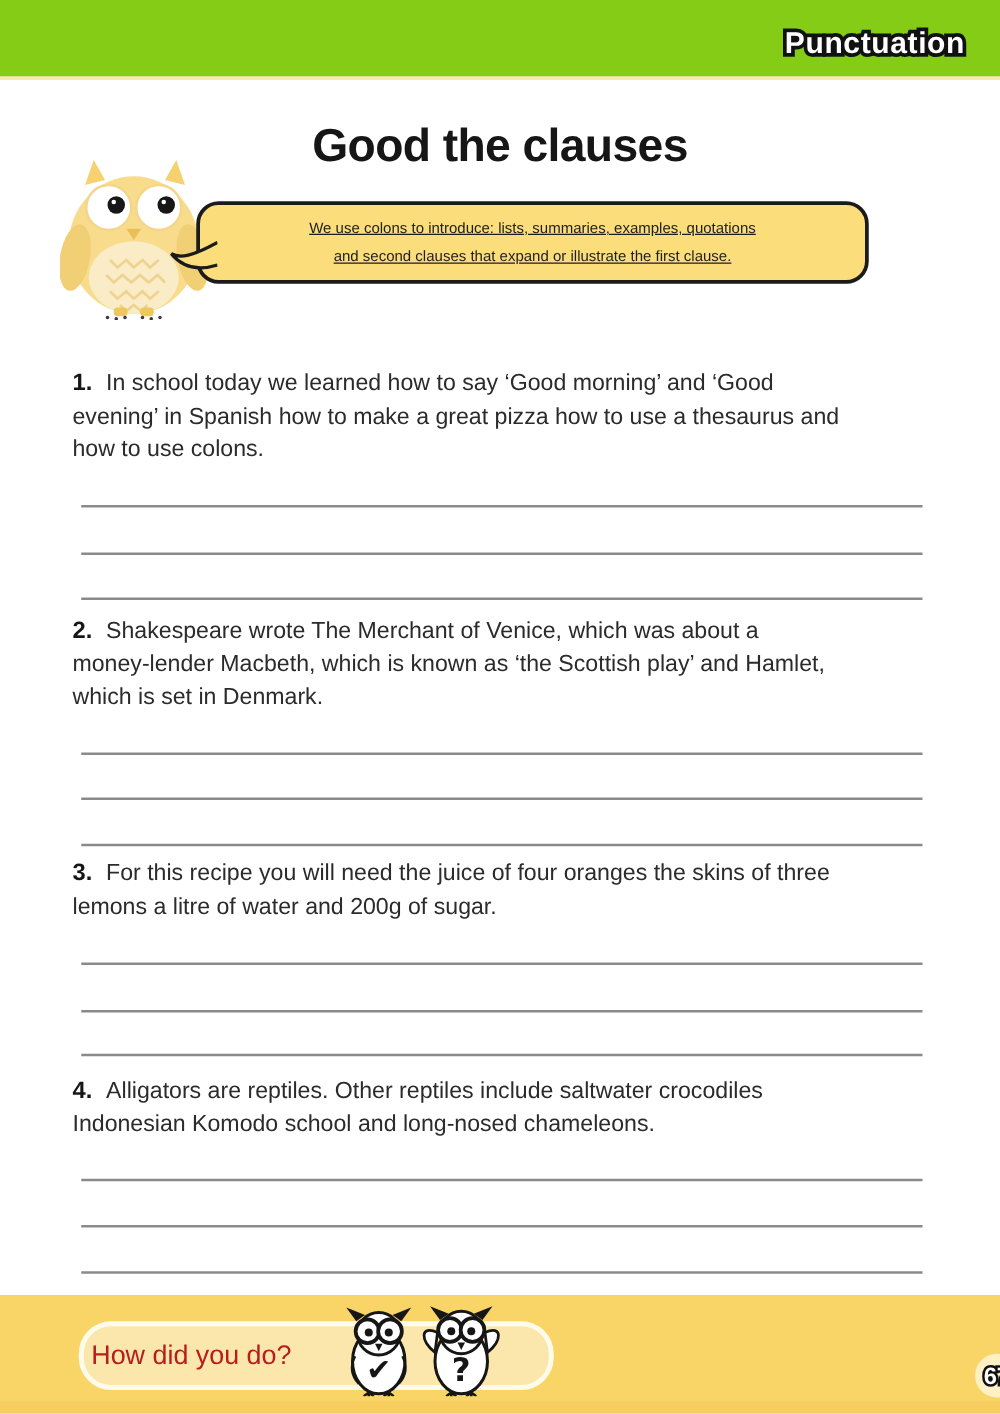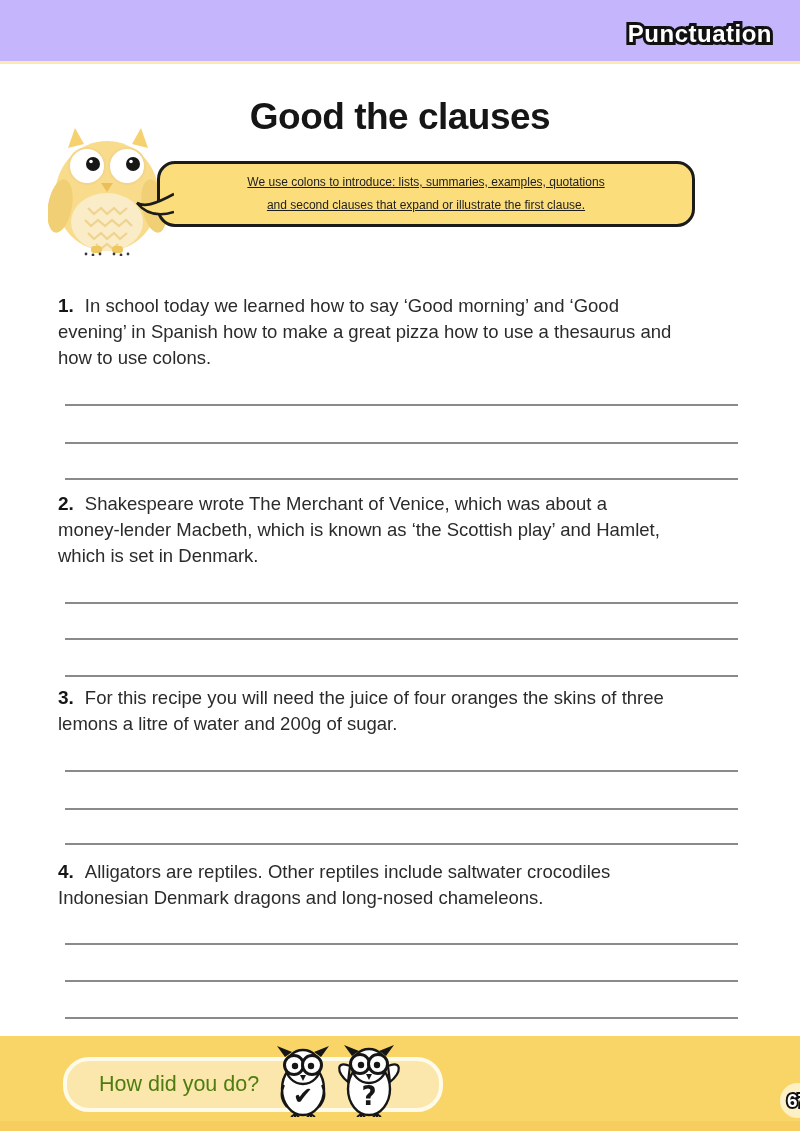--- a/index.html
+++ b/index.html
@@ -4,21 +4,21 @@
 <style>
   * { margin:0; padding:0; box-sizing:border-box; }
   html,body { background:#e8e8e8; }
   .page {
     position:relative; width:800px; height:1131px; margin:0 auto;
     background:#ffffff; overflow:hidden;
     font-family:"Liberation Sans", sans-serif; color:#2d2d2d;
   }
   
   .top-band { position:absolute; left:0; top:0; width:800px; height:64px;
-    background:#c4b5fd; border-bottom:3px solid #fbe9af;padding-left:16px; }
+    background:#84cc16; border-bottom:3px solid #fbe9af;padding-left:16px; }
   .badge-svg { position:absolute; right:18px; top:13px; }
   .badge-text { font-family:"Liberation Sans", sans-serif; font-weight:bold; font-size:24px;
     fill:#ffffff; stroke:#111111; stroke-width:6px; paint-order:stroke; letter-spacing:0.5px; }
   
   .title { position:absolute; left:0; top:96px; width:100%; text-align:center;
     font-size:37px; font-weight:bold; letter-spacing:-0.5px; color:#161616; }
   
   .owl-main { position:absolute; left:48px; top:126px; }
   
   .bubble { position:absolute; left:157px; top:161px; width:538px; height:66px;
@@ -40,21 +40,21 @@
   .e1r1{top:404px}.e1r2{top:442px}.e1r3{top:478px}
   .e2r1{top:602px}.e2r2{top:638px}.e2r3{top:675px}
   .e3r1{top:770px}.e3r2{top:808px}.e3r3{top:843px}
   .e4r1{top:943px}.e4r2{top:980px}.e4r3{top:1017px}
   
   .footer-band { position:absolute; left:0; top:1036px; width:800px; height:95px; background:#f9d567; }
   .footer-band-dark { position:absolute; left:0; bottom:0; width:100%; height:10px; background:#f6cd5e; }
   .footer-box { position:absolute; left:63px; top:1057px; width:380px; height:55px;
     background:#fbe7ab; border:4px solid #fffbea; border-radius:26px;
     display:flex; align-items:center; }
-  .footer-prompt { padding-left:32px; font-size:21.5px; color:#4d7c0f; }
+  .footer-prompt { padding-left:6px; font-size:21.5px; color:#b91c1c; }
   .owl-check { position:absolute; left:272px; top:1045px; z-index:2; }
   .owl-question { position:absolute; left:334px; top:1042px; z-index:2; }
   .page-circle { position:absolute; left:780px; top:1083px; width:35px; height:35px;
     border-radius:50%; background:#fcf0c4; display:flex; align-items:center; justify-content:center; }
   .pagenum-text { font-family:"Liberation Sans", sans-serif; font-weight:bold; font-size:19px;
     fill:#ffffff; stroke:#111111; stroke-width:4px; paint-order:stroke; }
 </style>
 </head>
 <body>
 
@@ -124,21 +124,21 @@
   <div class="rule e2r2"></div>
   <div class="rule e2r3"></div>
 
   <p class="q ex3"><span class="qnum">3.</span><span class="qtext">For this recipe you will need the juice of four oranges the skins of three
 lemons a litre of water and 200g of sugar.</span></p>
   <div class="rule e3r1"></div>
   <div class="rule e3r2"></div>
   <div class="rule e3r3"></div>
 
   <p class="q ex4"><span class="qnum">4.</span><span class="qtext">Alligators are reptiles. Other reptiles include saltwater crocodiles
-Indonesian Denmark dragons and long-nosed chameleons.</span></p>
+Indonesian Komodo school and long-nosed chameleons.</span></p>
   <div class="rule e4r1"></div>
   <div class="rule e4r2"></div>
   <div class="rule e4r3"></div>
 
   <div class="footer-band">
     <div class="footer-band-dark"></div>
   </div>
   <div class="footer-box">
     <div class="footer-prompt">How did you do?</div>
   </div>

